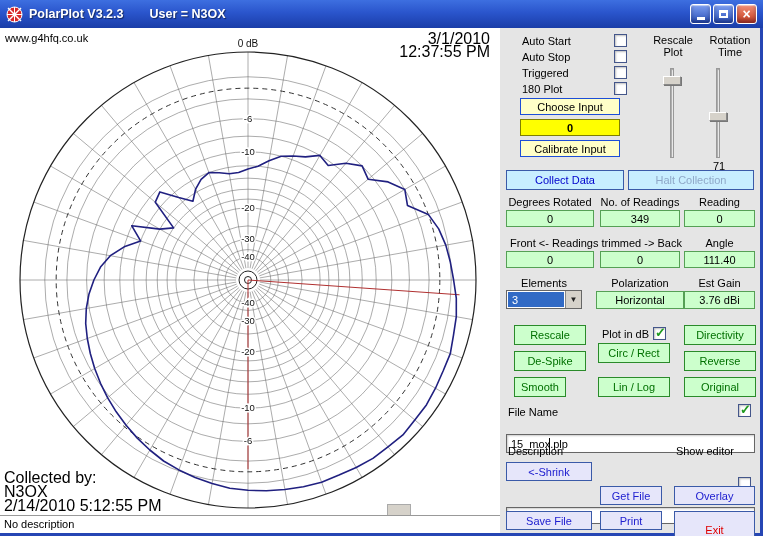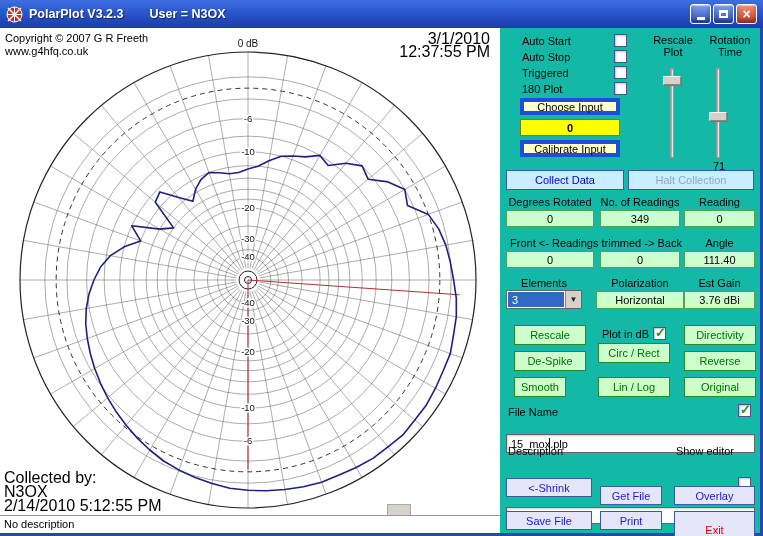--- a/index.html
+++ b/index.html
@@ -21,31 +21,31 @@
 
   .plotarea { position: absolute; left: -3px; top: 28px; width: 500px; height: 505px; background: #fff; }
   .copyright { position: absolute; left: 5px; top: 4px; font-size: 11px; color: #000; line-height: 13px; }
   .datetime { position: absolute; right: 10px; top: 4px; font-size: 16px; text-align: right; line-height: 13px; }
   svg.polar { position: absolute; left: 0; top: 0; }
   .ringlbl { paint-order: stroke; stroke: #ffffff; stroke-width: 3px; font-family: "Liberation Sans", sans-serif; }
   .collectedby { position: absolute; left: 4px; top: 443px; font-size: 16px; line-height: 14px; z-index: 3; }
   .statusbar { position: absolute; left: 0; top: 487px; width: 500px; height: 18px; border-top: 1px solid #999; background: #fff; font-size: 11px; padding: 2px 4px; z-index: 3; }
   .graybox { position: absolute; left: 387px; top: 476px; width: 24px; height: 12px; background: #d6d2ca; border: 1px solid #aaa; z-index: 3; }
 
-  .panel { position: absolute; left: 497px; top: 28px; width: 260px; height: 505px; background: #14b8a6; font-size: 11px; }
+  .panel { position: absolute; left: 497px; top: 28px; width: 260px; height: 505px; background: #e5e5e5; font-size: 11px; }
   .abs { position: absolute; }
   .lbl { font-size: 11px; color: #000; }
   .ctr { text-align: center; }
   .cb { width: 13px; height: 13px; background: #fff; border: 1px solid #44568a; box-shadow: inset 1px 1px 2px rgba(0,0,0,.25); position: relative; display: inline-block; }
   .cb.on::after { content: "✓"; position: absolute; left: 1px; top: -3px; font-size: 13px; font-weight: bold; color: #1f9a1f; }
   .checkrow { position: absolute; display: flex; align-items: center; }
   .checkrow .lbl { width: 92px; }
 
   .btn { display: flex; align-items: center; justify-content: center; cursor: default; }
-  .btn-yellow { background: #ffffc8; border: 4px solid #1d4ed8; color: #000; }
+  .btn-yellow { background: #ffffc8; border: 1px solid #1d4ed8; color: #000; }
   .field-yellow { background: #ffff00; border: 1px solid #808000; font-weight: bold; }
   .btn-cyan { background: #c8eeff; border: 1px solid #3a5aa8; color: #0000cc; }
   .btn-cyan.disabled { color: #8fa8c8; }
   .field-green { background: #ccffcc; border: 1px solid #55a055; color: #000; display: flex; align-items: center; justify-content: center; }
   .btn-green { background: #ccffcc; border: 1px solid #2a8a2a; color: #007000; }
   .btn-lav { background: #e6e6fa; border: 1px solid #3a5aa8; color: #2020d0; }
   .btn-lav.exit { color: #e00000; }
 
   .vslider { position: absolute; width: 18px; }
   .vtrack { position: absolute; left: 7px; top: 0; width: 4px; height: 100%; background: #efefef; border: 1px solid #999; box-shadow: inset 1px 1px 1px rgba(0,0,0,.3); }
@@ -83,21 +83,20 @@
           <span class="glyph-max"></span>
         </span>
       <span class="wb close">
           <span class="glyph-close">×</span>
         </span>
     </span>
   </div>
 
   <div class="plotarea">
     <div class="copyright">
-      <div>Copyright © 2007 G R Freeth</div>
       <div>www.g4hfq.co.uk</div>
     </div>
     <div class="datetime">
       <div>3/1/2010</div>
       <div>12:37:55 PM</div>
     </div>
 
     <svg class="polar" id="polar-svg" width="500" height="490">
         <line x1="248" y1="240" x2="248" y2="24" stroke="#666666" stroke-width="0.55"></line>
         <line x1="250.08377813200318" y1="240.1823069638535" x2="287.59178450806013" y2="27.463832313216585" stroke="#666666" stroke-width="0.55"></line>
@@ -273,21 +272,21 @@
 
     
     <div class="abs lbl" style="left:8px;top:417px;">Description</div>
     <div class="abs lbl" style="left:150px;top:417px;width:84px;text-align:right;">Show editor</div>
     <span class="cb abs" style="left:238px;top:415px;"></span>
     <div class="abs textfield" style="left:6px;top:430px;width:249px;height:17px;">
       <span>No description</span>
     </div>
 
     
-    <div class="abs btn btn-lav" style="left:6px;top:450px;width:86px;height:19px;">&lt;-Shrink</div>
+    <div class="abs btn btn-lav" style="left:6px;top:434px;width:86px;height:19px;">&lt;-Shrink</div>
     <div class="abs btn btn-lav" style="left:100px;top:458px;width:62px;height:19px;">Get File</div>
     <div class="abs btn btn-lav" style="left:174px;top:458px;width:81px;height:19px;">Overlay</div>
     <div class="abs btn btn-lav" style="left:6px;top:483px;width:86px;height:19px;">Save File</div>
     <div class="abs btn btn-lav" style="left:100px;top:483px;width:62px;height:19px;">Print</div>
     <div class="abs btn btn-lav exit" style="left:174px;top:483px;width:81px;height:37px;">Exit</div>
 
   </div>
 </div>
 
 </body></html>

